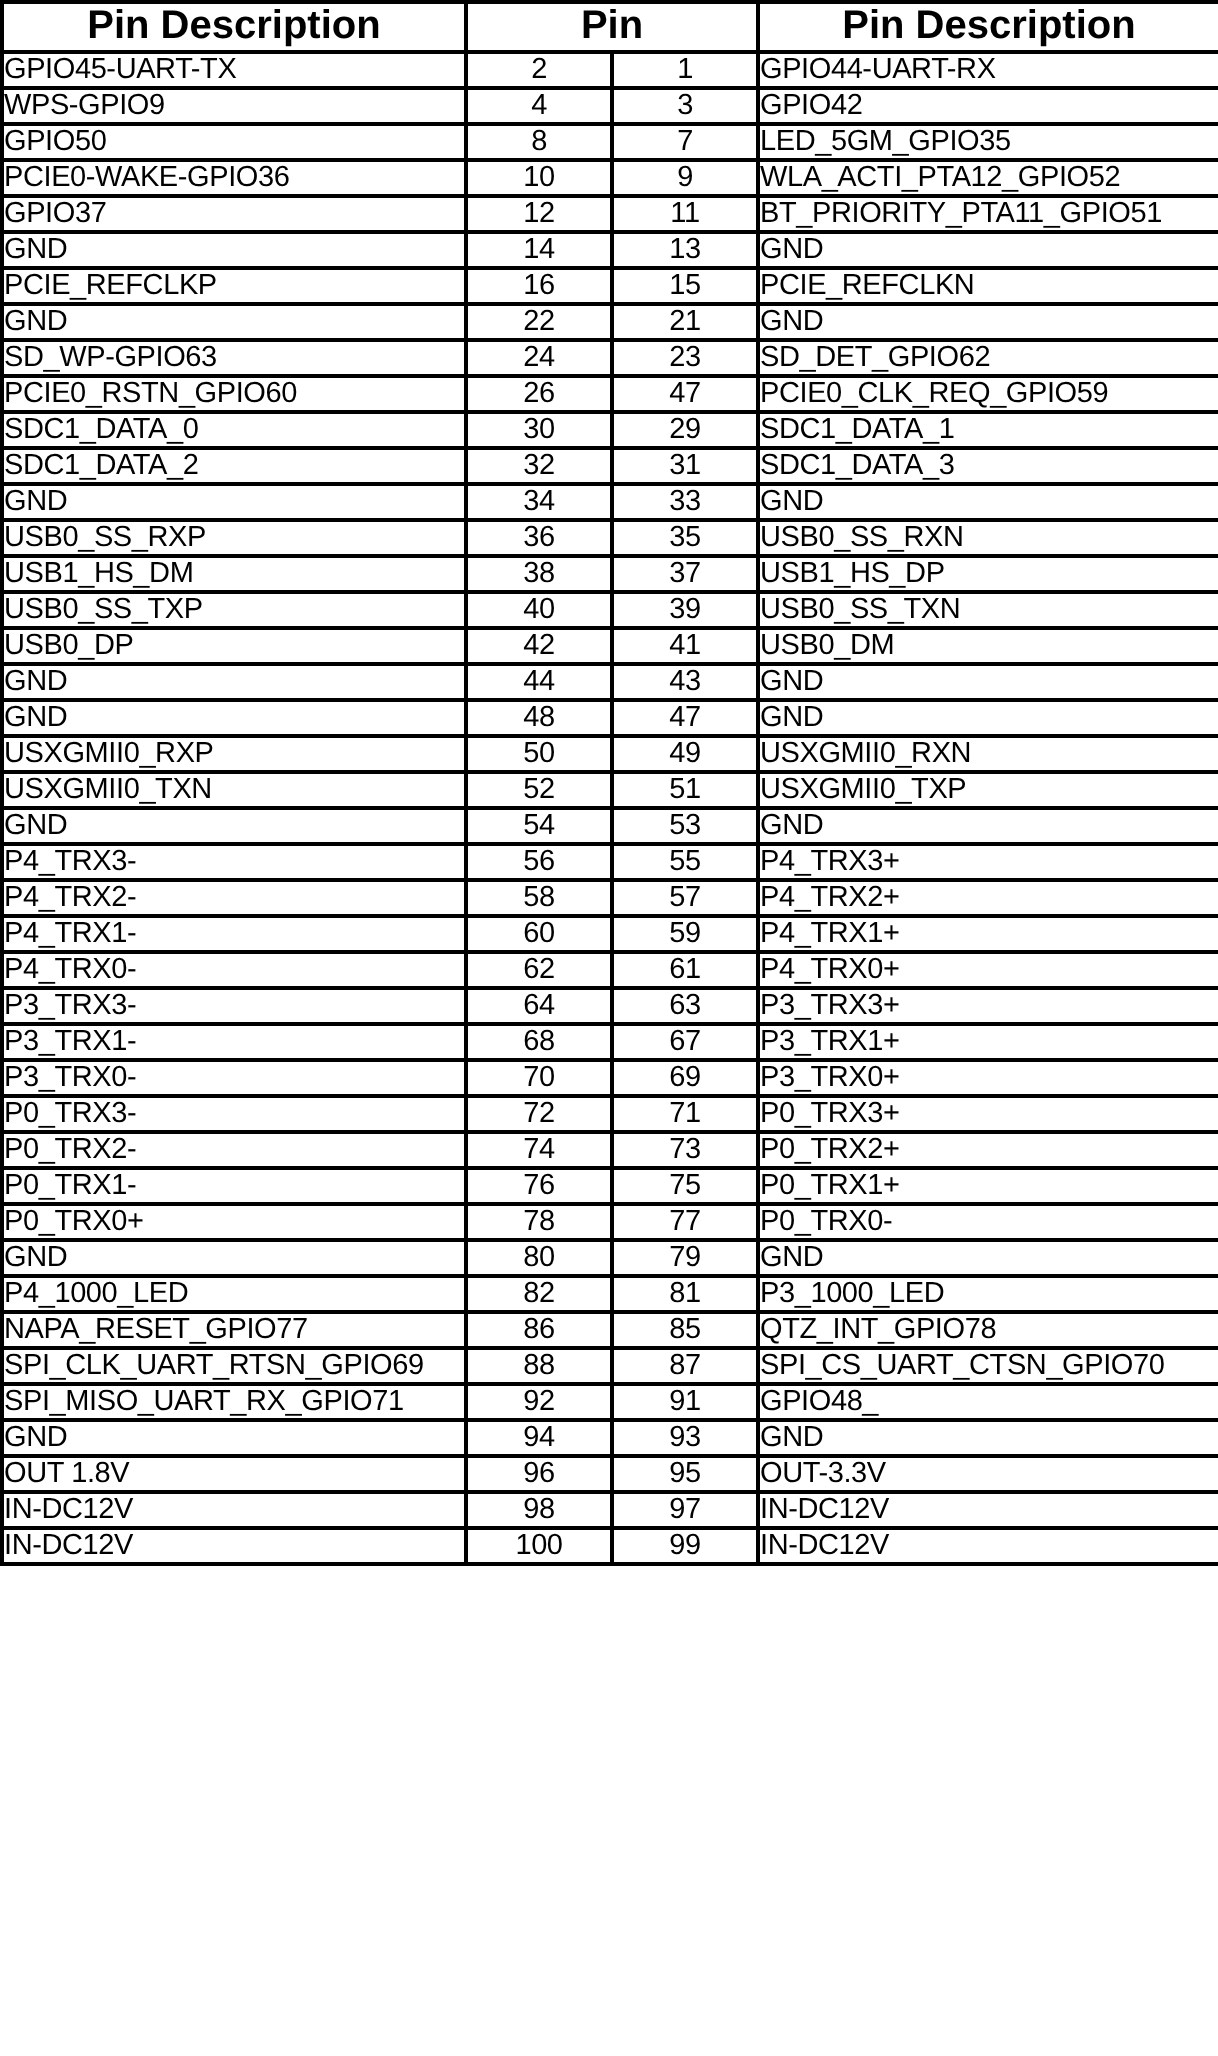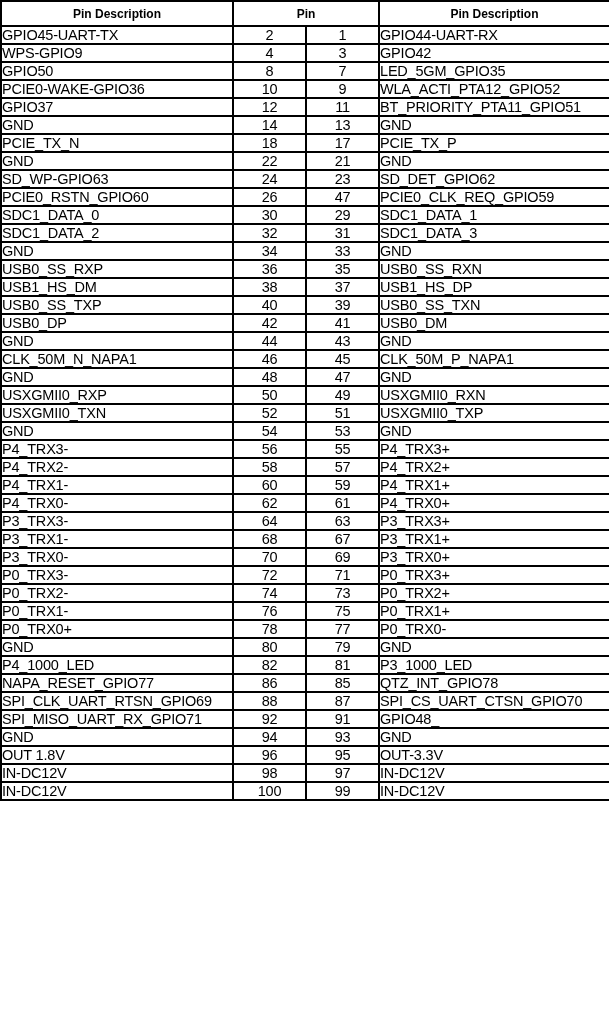--- a/index.html
+++ b/index.html
@@ -20,21 +20,21 @@
   }
   table.pin-table th,
   table.pin-table td {
     border: 2px solid #000000;
     padding: 0;
     overflow: hidden;
     white-space: nowrap;
   }
   table.pin-table th {
     height: 23px;
-    font-size: 12px;
+    font-size: 20px;
     font-weight: bold;
     text-align: center;
     vertical-align: middle;
   }
   table.pin-table td {
     height: 16px;
     font-size: 14.5px;
     line-height: 16px;
     letter-spacing: -0.2px;
     vertical-align: middle;
@@ -101,27 +101,27 @@
     <td class="desc">BT_PRIORITY_PTA11_GPIO51</td>
   </tr>
 
   <tr>
     <td class="desc">GND</td>
     <td class="pin">14</td>
     <td class="pin">13</td>
     <td class="desc">GND</td>
   </tr>
 
-
-  <tr>
-    <td class="desc">PCIE_TX_N</td>
-    <td class="pin">18</td>
-    <td class="pin">17</td>
-    <td class="desc">PCIE_TX_P</td>
-  </tr>
+  <tr>
+    <td class="desc">PCIE_REFCLKP</td>
+    <td class="pin">16</td>
+    <td class="pin">15</td>
+    <td class="desc">PCIE_REFCLKN</td>
+  </tr>
+
 
 
   <tr>
     <td class="desc">GND</td>
     <td class="pin">22</td>
     <td class="pin">21</td>
     <td class="desc">GND</td>
   </tr>
 
   <tr>
@@ -188,26 +188,20 @@
     <td class="desc">USB0_DM</td>
   </tr>
 
   <tr>
     <td class="desc">GND</td>
     <td class="pin">44</td>
     <td class="pin">43</td>
     <td class="desc">GND</td>
   </tr>
 
-  <tr>
-    <td class="desc">CLK_50M_N_NAPA1</td>
-    <td class="pin">46</td>
-    <td class="pin">45</td>
-    <td class="desc">CLK_50M_P_NAPA1</td>
-  </tr>
 
   <tr>
     <td class="desc">GND</td>
     <td class="pin">48</td>
     <td class="pin">47</td>
     <td class="desc">GND</td>
   </tr>
 
   <tr>
     <td class="desc">USXGMII0_RXP</td>

